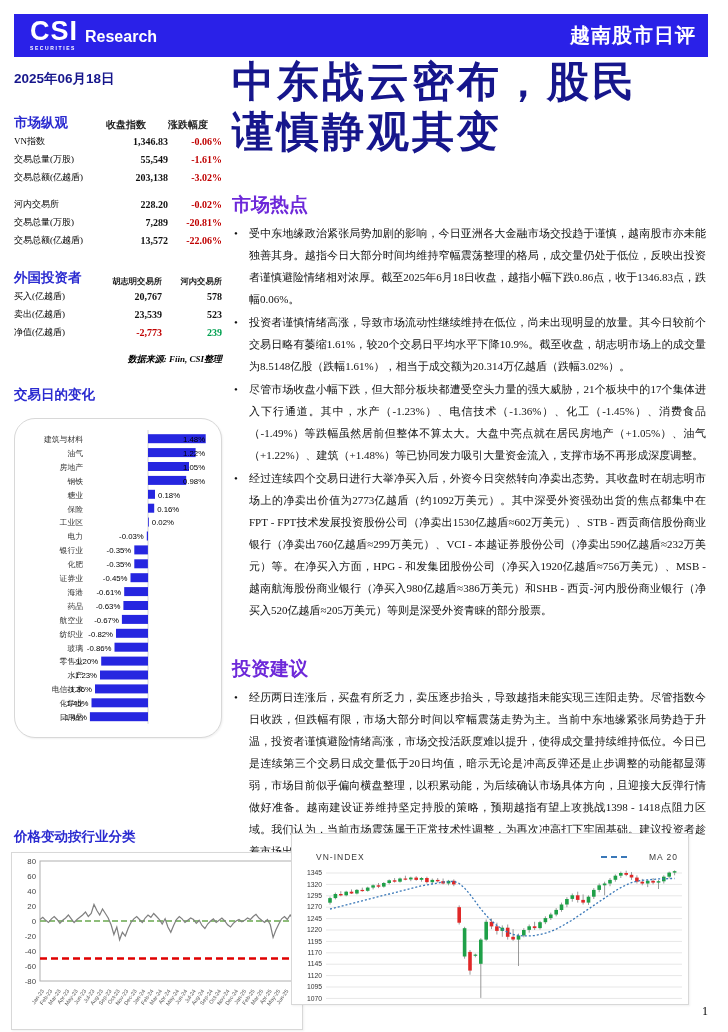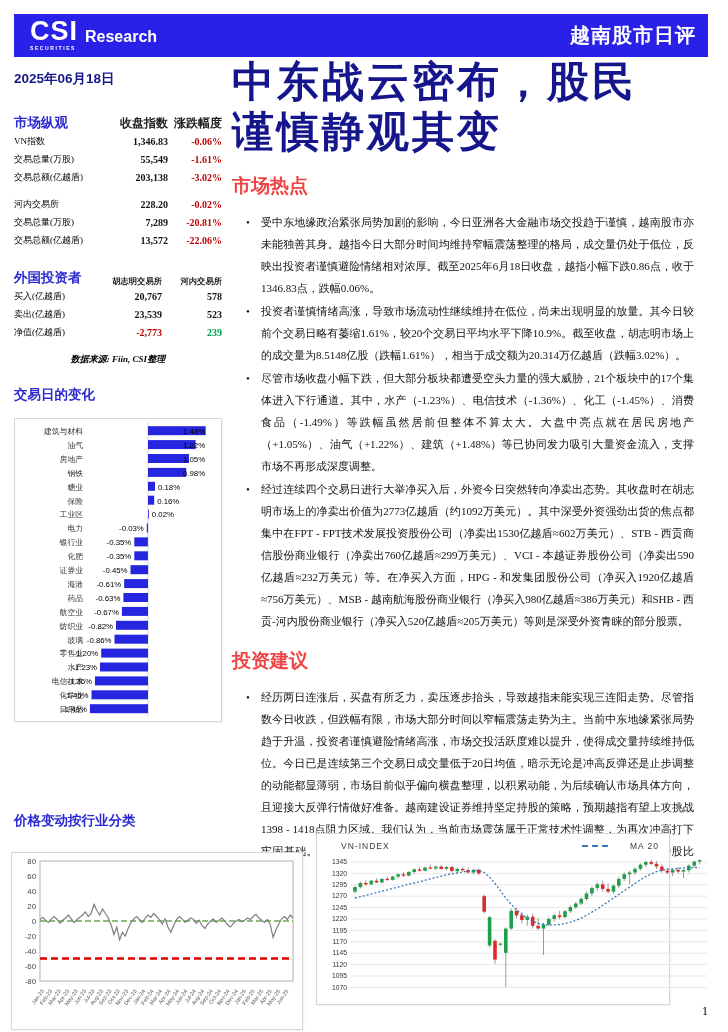--- a/index.html
+++ b/index.html
@@ -13,52 +13,52 @@
   .logo-csi{font-weight:bold;font-size:27px;line-height:0.85;position:relative;padding-bottom:9px;letter-spacing:1px;}
   .logo-sub{position:absolute;left:0;bottom:1px;font-size:5px;letter-spacing:1.6px;font-weight:bold;}
   .logo-research{font-size:16px;font-weight:bold;padding-bottom:5px;}
   .doc-title{color:#fff;font-family:"Liberation Sans",sans-serif;font-weight:bold;font-size:20px;letter-spacing:1px;}
 
   
   .left-col{position:absolute;left:14px;top:70px;width:208px;}
   .date{font-family:"Liberation Sans",sans-serif;font-weight:bold;font-size:13.5px;color:#16168c;}
   .sec-head-sm{font-family:"Liberation Sans",sans-serif;font-weight:bold;font-size:13.5px;color:#2a2ad0;}
   .thead{display:grid;grid-template-columns:92px 62px 54px;align-items:end;margin-top:26px;}
-  .thead .hc{font-size:12px;color:#222;text-align:right;font-weight:bold;}
+  .thead .hc{font-size:10px;color:#222;font-weight:bold;}
   .trow{display:grid;grid-template-columns:92px 62px 54px;align-items:center;height:18px;}
   .tl{font-size:9px;color:#000;}
   .tv,.tp{font-size:10px;font-weight:bold;text-align:right;}
   .tgap{height:9px;}
   .c-red{color:#c00000;}
   .c-green{color:#00a050;}
   .fhead{display:grid;grid-template-columns:78px 70px 60px;align-items:end;margin-top:20px;}
   .fhead .hc{font-size:8.3px;color:#222;text-align:right;font-weight:bold;}
   .frow{display:grid;grid-template-columns:78px 70px 60px;align-items:center;height:18px;}
-  .source{font-size:9px;font-style:italic;font-weight:bold;text-align:center;margin-top:12px;color:#000;}
+  .source{font-size:9px;font-style:italic;font-weight:bold;text-align:right;margin-top:12px;color:#000;}
   .sector-head{margin-top:20px;}
   .chart-box{border:1px solid #d8d8d8;background:#fff;box-shadow:1px 1px 2px rgba(0,0,0,0.06);}
-  .sector-box{margin-top:14px;padding:0 0;}
+  .sector-box{margin-top:14px;padding:8px 0;border-radius:21px;}
   .sent-head{margin-top:90px;}
   .grad-bar{margin-top:22px;height:17px;width:204px;position:relative;
     background:linear-gradient(90deg,#dc2800 0%,#cc7000 22%,#b0b000 45%,#58c800 70%,#00d800 100%);}
   .grad-left{position:absolute;left:6px;top:3px;font-size:9.5px;font-weight:bold;color:#7a1800;font-family:"Liberation Sans",sans-serif;}
   .grad-right{position:absolute;right:6px;top:3px;font-size:9.5px;font-weight:bold;color:#145800;font-family:"Liberation Sans",sans-serif;}
   .pointer{position:absolute;top:21px;width:0;height:0;border-left:9px solid transparent;border-right:9px solid transparent;border-bottom:11px solid #8f8f8f;}
 
   
   .right-col{position:absolute;left:232px;top:58px;width:474px;}
   .big-title{font-size:42px;font-weight:bold;color:#16168c;line-height:1.18;letter-spacing:3px;width:430px;font-family:"Liberation Serif",serif;}
-  .sec-head{font-family:"Liberation Sans",sans-serif;font-weight:bold;font-size:19px;color:#ef4444;margin-top:16px;margin-bottom:4px;}
-  ul.bullets{list-style:none;margin:12px;padding:0;}
+  .sec-head{font-family:"Liberation Sans",sans-serif;font-weight:bold;font-size:19px;color:#6d28d9;margin-top:35px;margin-bottom:4px;}
+  ul.bullets{list-style:none;margin:0;padding:0;}
   ul.bullets li{position:relative;padding-left:17px;font-size:11px;line-height:2.0;text-align:justify;margin-bottom:1px;}
   ul.bullets li::before{content:"\2022";position:absolute;left:2px;top:0;}
 
   
   .mom-box{position:absolute;left:11px;top:852px;width:290px;height:176px;}
-  .vni-box{position:absolute;left:316px;top:833px;width:354px;height:172px;padding-top:5px;box-sizing:border-box;}
+  .vni-box{position:absolute;left:291px;top:833px;width:398px;height:172px;padding-top:16px;box-sizing:border-box;}
   .vni-head{display:flex;justify-content:space-between;align-items:center;padding:2px 10px 0 24px;
     font-family:"Liberation Sans",sans-serif;font-size:8.5px;color:#3a3a3a;letter-spacing:1px;}
   .legend{display:flex;align-items:center;gap:22px;}
   .legend-dash{display:inline-block;width:26px;border-top:2px dashed #3a78b8;}
   .page-num{position:absolute;left:702px;top:1004px;font-size:12px;color:#000;}
   svg text{font-family:"Liberation Sans",sans-serif;}
 </style>
 </head>
 <body>
 

